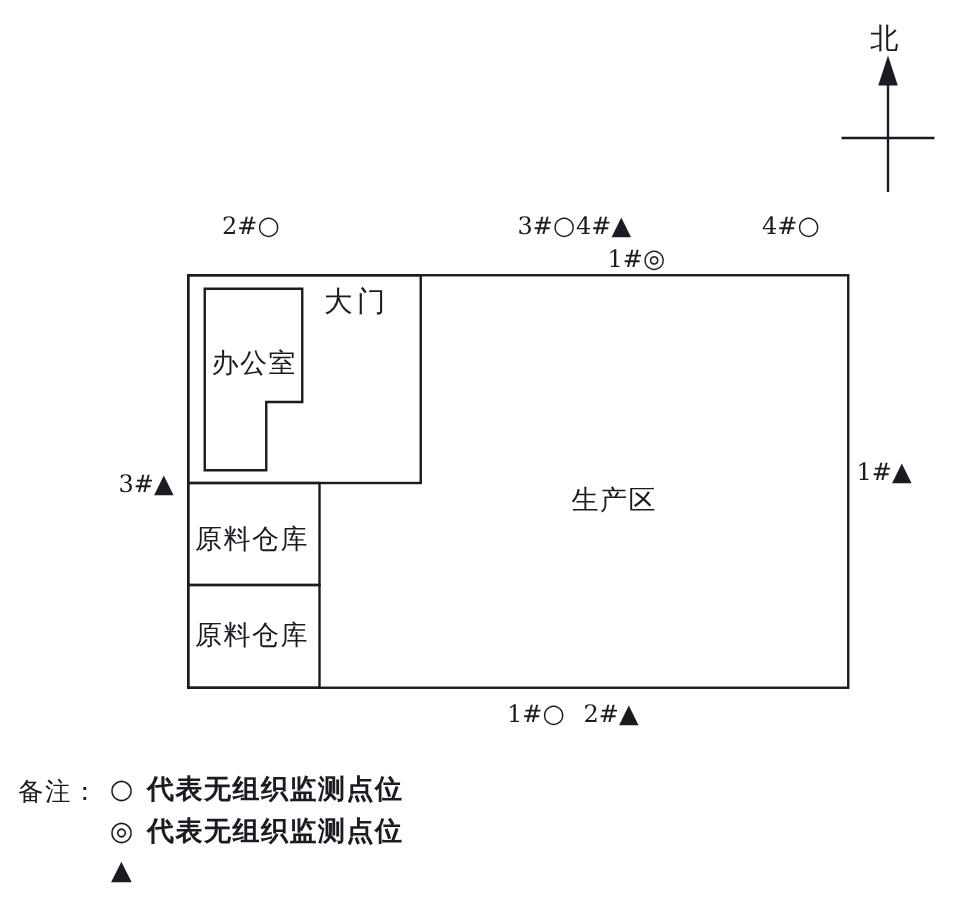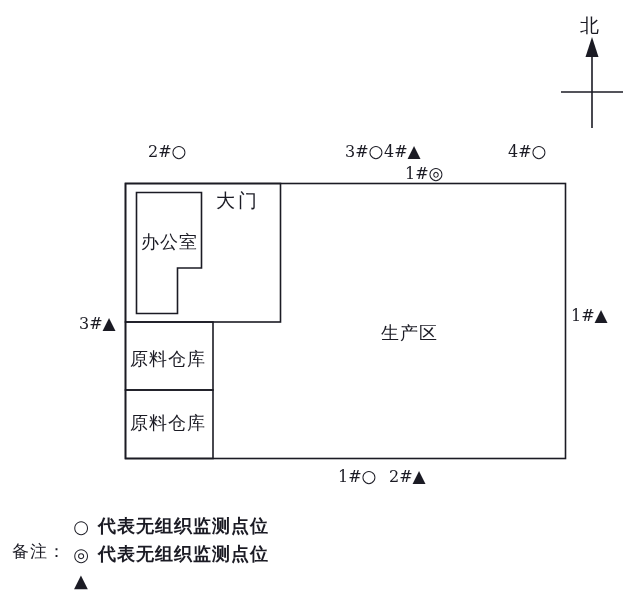--- a/index.html
+++ b/index.html
@@ -11,21 +11,21 @@
   .label{position:absolute;white-space:nowrap;z-index:2;}
   .north{left:580px;top:13px;font-size:19px;}
   .room{font-size:18px;letter-spacing:1px;}
   .gate{left:213px;top:172px;font-size:19px;letter-spacing:3px;background:#ffffff;padding:0 3px;z-index:3;margin-top:16px;}
   .office-label{left:141px;top:230px;}
   .production-label{left:381px;top:321px;}
   .finished-label{left:130px;top:347px;}
   .raw-label{left:130px;top:411px;}
   .pt{position:absolute;font-size:16px;white-space:nowrap;z-index:2;}
   .pt .sym{font-size:17px;}
-  .legend-title{position:absolute;left:12px;top:540px;font-size:17px;letter-spacing:1px;}
+  .legend-title{position:absolute;left:12px;top:516px;font-size:17px;letter-spacing:1px;}
   .legend-row{position:absolute;left:68px;display:flex;align-items:center;z-index:2;}
   .legend-row .sym{font-size:18px;width:26px;text-align:center;display:inline-block;}
   .legend-row .ltext{
     font-family:Liberation Mono, monospace;font-weight:bold;font-size:18px;
     letter-spacing:1px;margin-left:4px;
   }
   .lr1{top:514px;} .lr2{top:542px;} .lr3{top:570px;}
 </style>
 </head>
 <body>

